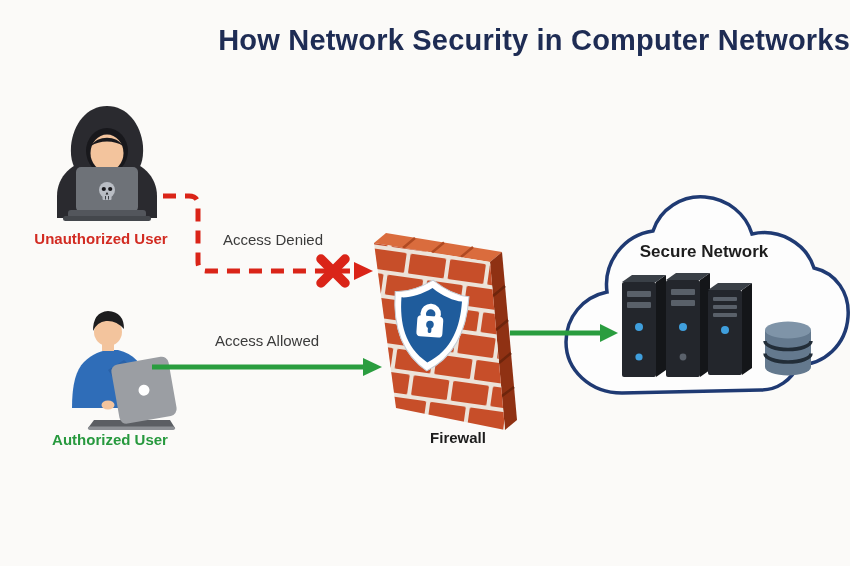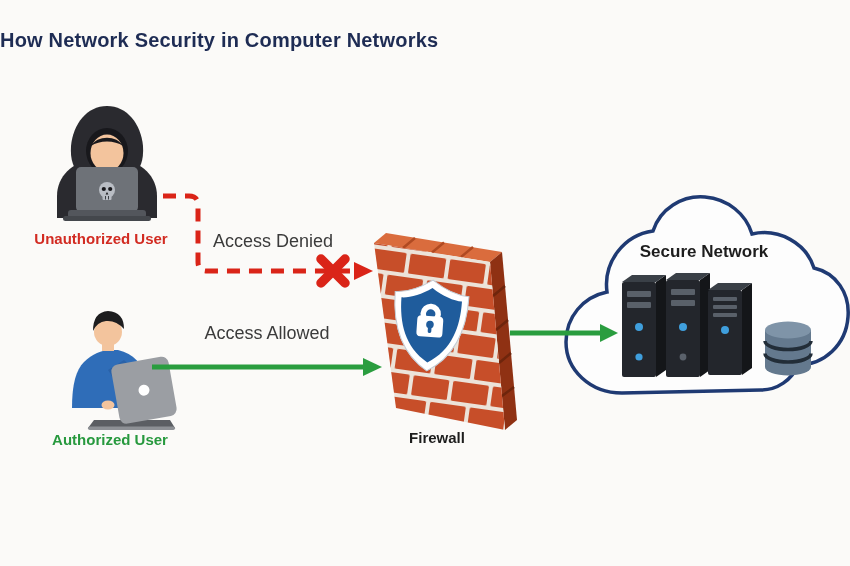--- a/index.html
+++ b/index.html
@@ -3,31 +3,31 @@
 <meta charset="utf-8">
 <style>
   html,body{margin:0;padding:0;}
   .stage{
     position:relative; width:850px; height:566px;
     background:var(--bg); overflow:hidden;
     font-family:"Liberation Sans", sans-serif;
   }
   .title{
     position:absolute; top:22px; left:0; right:0; margin:0;
-    text-align:left; color:var(--navy);
-    font-size:20px; line-height:37px; font-weight:bold; letter-spacing:.2px;
+    text-align:right; color:var(--navy);
+    font-size:29px; line-height:37px; font-weight:bold; letter-spacing:.2px;
   }
   .title span{display:block;}
   .lbl{
     position:absolute; transform:translateX(-50%);
     white-space:nowrap; font-size:15px;
   }
   .lbl.red{color:var(--red_label); font-weight:bold;}
   .lbl.green{color:var(--green_label); font-weight:bold;}
-  .lbl.gray{color:var(--text_gray); font-size:18px;}
+  .lbl.gray{color:var(--text_gray); font-size:15px;}
   .lbl.dark{color:var(--text_dark); font-weight:bold;text-align:center;}
   .lbl.big{font-size:17px;}
   svg.art{position:absolute; left:0; top:0;}
   
   .hood{fill:var(--hoodie);} .hoodshadow{fill:var(--hoodie_dark);}
   .skin{fill:var(--skin);} .hair{fill:var(--hair);}
   .lgray{fill:var(--laptop_gray);} .ldark{fill:var(--laptop_dark);}
   .skull{fill:var(--skull);} .skulldark{fill:var(--hoodie_dark);}
   .shirt{fill:var(--shirt);} .shirtdark{fill:var(--shirt_dark);}
   .ulap{fill:var(--user_laptop);} .ulapdark{fill:var(--user_laptop_dark);}
@@ -177,17 +177,17 @@
       <polygon class="garrow" points="363,358 382,367 363,376"></polygon>
     </g>
     <g>
       <line class="gline" x1="510" y1="333" x2="601" y2="333"></line>
       <polygon class="garrow" points="600,324 618,333 600,342"></polygon>
     </g>
   </svg>
 
   <div class="lbl red" style="left:101px; top:230px;">Unauthorized User</div>
   <div class="lbl gray" style="left:273px; top:231px;">Access Denied</div>
-  <div class="lbl gray" style="left:267px; top:323px;">Access Allowed</div>
+  <div class="lbl gray" style="left:267px; top:332px;">Access Allowed</div>
   <div class="lbl green" style="left:110px; top:431px;">Authorized User</div>
-  <div class="lbl dark" style="left:437px; top:429px;">Firewall</div>
+  <div class="lbl dark" style="left:458px; top:429px;">Firewall</div>
   <div class="lbl dark big" style="left:704px; top:242px;">Secure Network</div>
 </div>
 
 </body></html>

